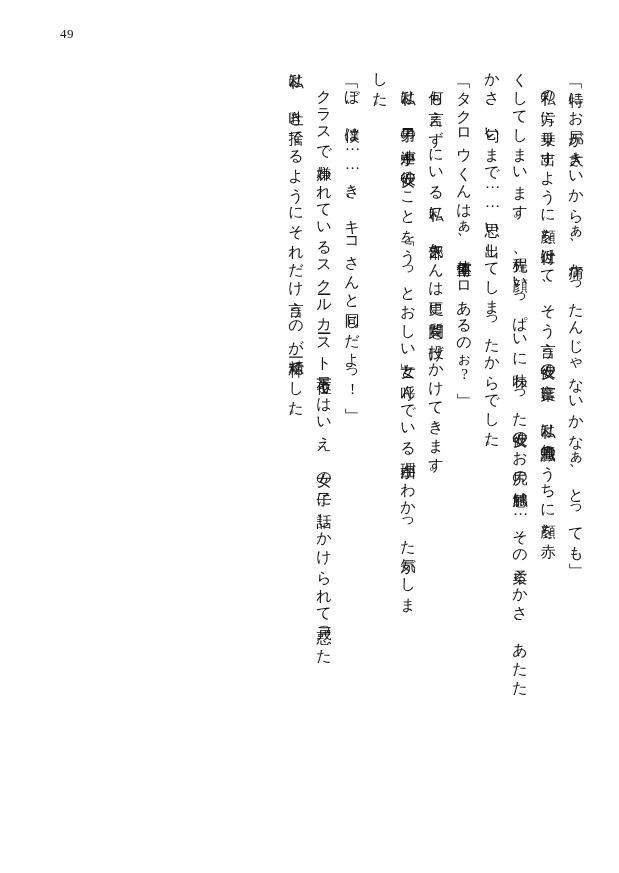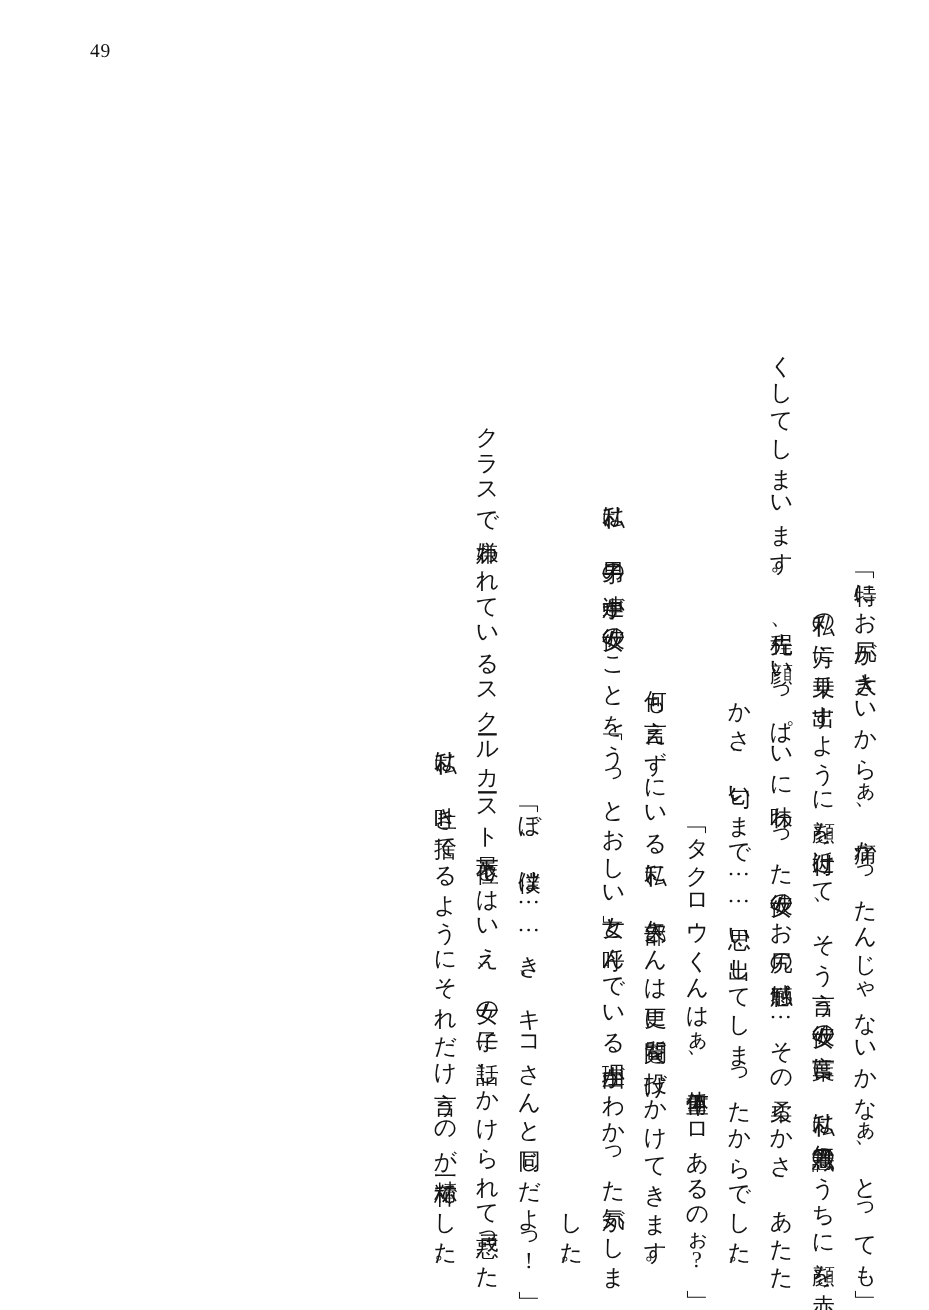--- a/index.html
+++ b/index.html
@@ -15,21 +15,20 @@
     position: relative;
     overflow: hidden;
   }
   .page {
     position: absolute;
     left: 0;
     top: 0;
     width: 619px;
     height: 873px;
     background: #ffffff;
-    text-align: right;
   }
   .page-number {
     position: absolute;
     left: 60px;
     top: 26px;
     font-size: 13px;
     font-family: "Liberation Serif", "DejaVu Serif", serif;
     color: #111111;
     letter-spacing: 0.5px;
   }

